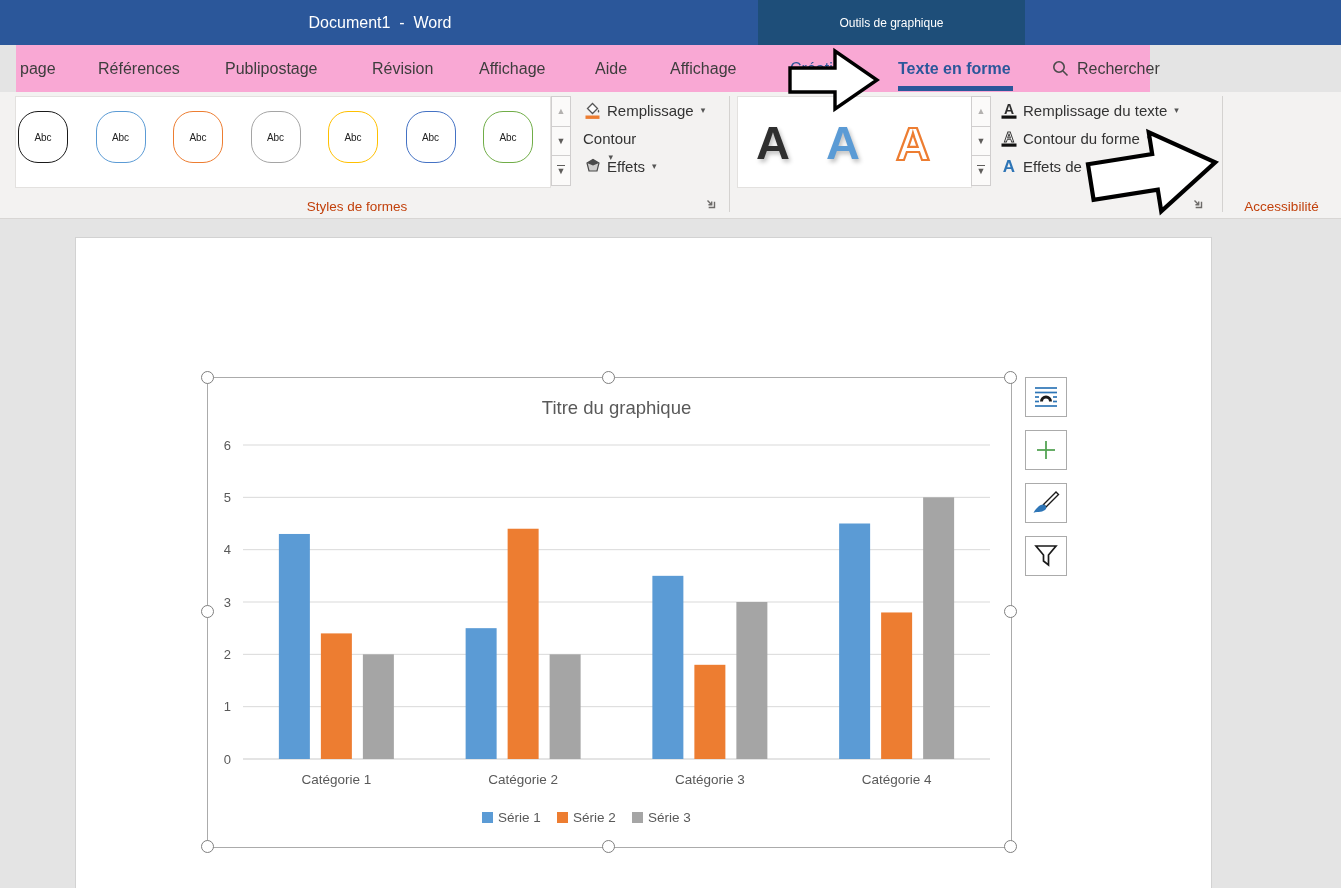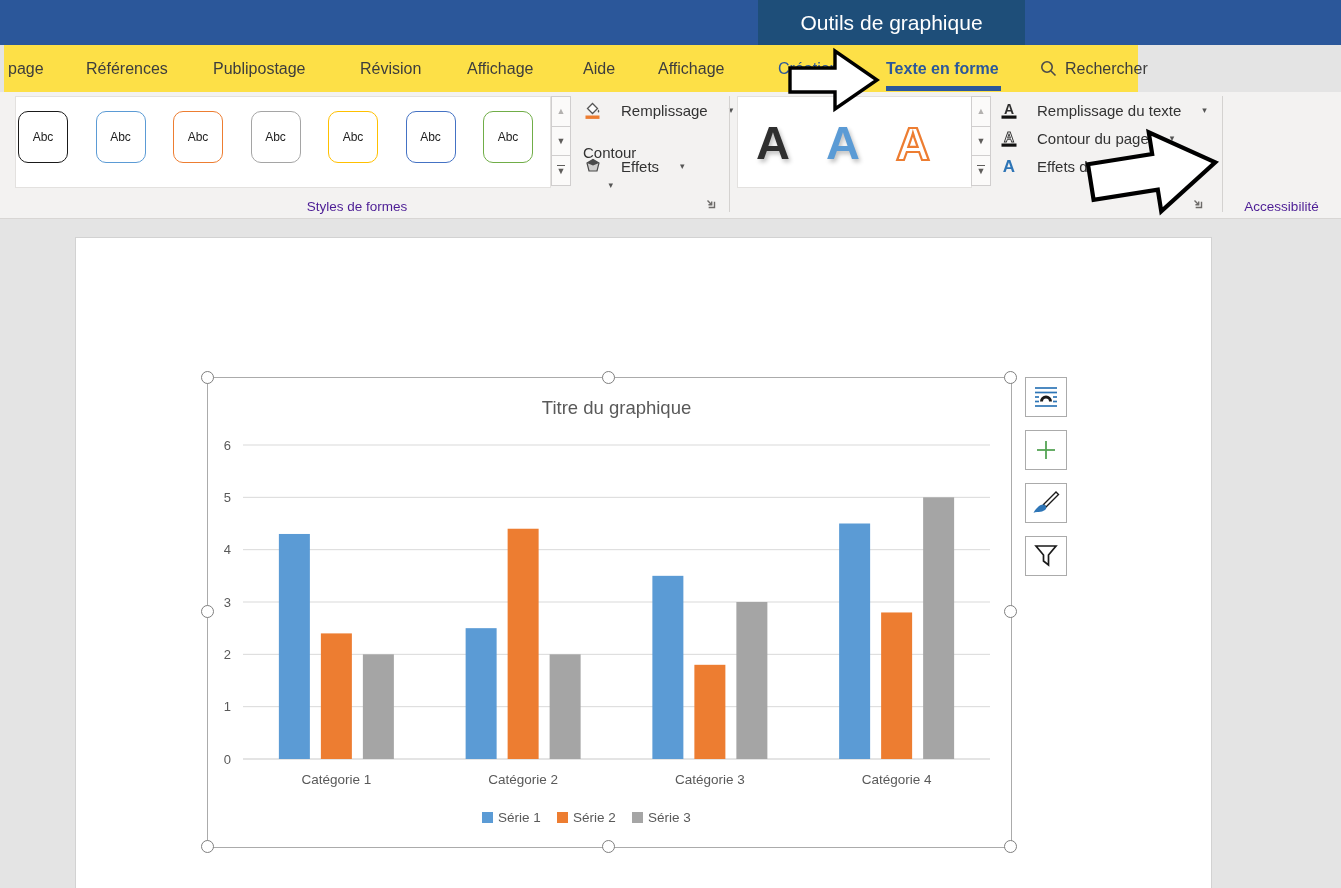--- a/index.html
+++ b/index.html
@@ -2,41 +2,41 @@
 <html><head>
 <meta charset="utf-8">
 <style>
   html,body{margin:0;padding:0;}
   body{font-family:"Liberation Sans",sans-serif;background:#bfbfbf;}
   .stage{position:relative;width:1341px;height:888px;overflow:hidden;background:#e4e4e4;}
 
   
   .titlebar{position:absolute;left:0;top:0;width:1341px;height:45px;background:#2b579a;}
   .doc-title{position:absolute;left:0;top:0;width:760px;height:45px;display:flex;align-items:center;justify-content:center;color:#fff;font-size:16px;white-space:pre;}
-  .ctx-tab-box{position:absolute;left:758px;top:0;width:267px;height:45px;background:#1e4e79;display:flex;align-items:center;justify-content:center;color:#fff;font-size:21px;}
-
-  
-  .tabrow{position:absolute;left:4px;top:45px;width:1134px;height:47px;background:#fde047;}
+  .ctx-tab-box{position:absolute;left:758px;top:0;width:267px;height:45px;background:#1e4e79;display:flex;align-items:center;justify-content:center;color:#fff;font-size:12px;}
+
+  
+  .tabrow{position:absolute;left:16px;top:45px;width:1134px;height:47px;background:#f9a8d4;}
   .tab{position:absolute;top:0;height:47px;display:flex;align-items:center;font-size:16px;color:#3d3d3d;cursor:default;}
   .tab.ctx{color:#2b579a;}
   .tab.active{color:#2b579a;font-weight:700;}
   .tab.active::after{content:"";position:absolute;left:0;right:-2px;bottom:1px;height:5px;background:#2b579a;}
   .searchbox{position:absolute;left:1036px;top:0;height:47px;display:flex;align-items:center;gap:8px;font-size:16px;color:#3d3d3d;}
 
   
   .ribbon{position:absolute;left:0;top:92px;width:1341px;height:126px;background:#f3f2f1;border-bottom:1px solid #d8d6d4;}
-  .group-label{position:absolute;top:107px;font-size:13.5px;color:#4c1d95;text-align:center;}
+  .group-label{position:absolute;top:107px;font-size:13.5px;color:#c2410c;text-align:center;}
   .vsep{position:absolute;top:4px;height:116px;width:1px;background:#d4d2d0;}
   .gallery{position:absolute;top:4px;background:#fff;border:1px solid #e3e1df;}
-  .abc-box{position:absolute;top:14px;width:48px;height:50px;border:1.6px solid #000;border-radius:10px;display:flex;align-items:center;justify-content:center;font-size:12px;color:#222;background:#fff;}
+  .abc-box{position:absolute;top:14px;width:48px;height:50px;border:1.6px solid #000;border-radius:20px;display:flex;align-items:center;justify-content:center;font-size:10px;color:#222;background:#fff;}
   .scrollstrip{position:absolute;top:4px;width:20px;height:90px;display:flex;flex-direction:column;}
   .scrollbtn{flex:1;border:1px solid #d0cece;border-top:none;background:#fbfaf9;display:flex;align-items:center;justify-content:center;flex-direction:column;font-size:9px;color:#5f5d5b;line-height:1;}
   .scrollbtn:first-child{border-top:1px solid #d0cece;color:#b3b1af;}
   .scrollbtn .morebar{width:8px;border-top:1.5px solid #5f5d5b;margin-bottom:1px;}
-  .rbn-btn{position:absolute;height:26px;display:flex;align-items:center;gap:19px;font-size:15px;color:#333;white-space:nowrap;}
+  .rbn-btn{position:absolute;height:26px;display:flex;align-items:center;gap:5px;font-size:15px;color:#333;white-space:nowrap;}
   .caret{font-size:9px;color:#555;margin-left:2px;}
   .wa-letter{position:absolute;top:10px;width:70px;height:70px;display:flex;align-items:center;justify-content:center;font-size:47px;font-weight:700;}
   .acc-btn{position:absolute;left:1228px;top:1px;width:99px;height:97px;background:#c8c6c4;display:flex;flex-direction:column;align-items:center;padding-top:8px;box-sizing:border-box;}
   .acc-btn .lbl{font-size:15px;color:#2f2f2f;line-height:1.3;text-align:center;margin-top:6px;}
   .launcher{position:absolute;top:105px;width:14px;height:14px;}
 
   
   .page{position:absolute;left:75px;top:237px;width:1135px;height:651px;background:#fff;border:1px solid #d2d2d2;border-bottom:none;}
   .sel-frame{position:absolute;left:207px;top:377px;width:803px;height:469px;border:1px solid #ababab;}
   .handle{position:absolute;width:13px;height:13px;border:1.6px solid #7f7f7f;border-radius:50%;background:#fff;box-sizing:border-box;}
@@ -44,20 +44,21 @@
   .side-btn{position:absolute;left:1025px;width:40px;height:38px;background:#fff;border:1px solid #ababab;display:flex;align-items:center;justify-content:center;}
 
   .arrow-svg{position:absolute;z-index:50;}
 </style>
 </head>
 <body>
 
 <div class="stage">
 
   <div class="titlebar">
+    <div class="doc-title">Document1  -  Word</div>
     <div class="ctx-tab-box">Outils de graphique</div>
   </div>
 
   <div class="tabrow">
     <span class="tab" style="left:4px">page</span>
     <span class="tab" style="left:82px">Références</span>
     <span class="tab" style="left:209px">Publipostage</span>
     <span class="tab" style="left:356px">Révision</span>
     <span class="tab" style="left:463px">Affichage</span>
     <span class="tab" style="left:579px">Aide</span>
@@ -142,21 +143,21 @@
         <rect x="1.5" y="14.5" width="15" height="3.2" fill="#111"></rect>
       </svg>
       <span>Remplissage du texte</span>
         <span class="caret">▾</span>
     </div>
     <div class="rbn-btn" style="left:1000px;top:33px;">
       <svg width="18" height="19" viewBox="0 0 18 19">
         <text x="9" y="12.5" text-anchor="middle" font-size="14" font-weight="bold" fill="#fff" stroke="#2f2f2f" stroke-width="0.9" font-family="Liberation Sans,sans-serif">A</text>
         <rect x="1.5" y="14.5" width="15" height="3.2" fill="#111"></rect>
       </svg>
-      <span>Contour du page</span>
+      <span>Contour du forme</span>
         <span class="caret">▾</span>
     </div>
     <div class="rbn-btn" style="left:1000px;top:61px;">
       <svg width="18" height="19" viewBox="0 0 18 19">
         <text x="9" y="15" text-anchor="middle" font-size="17" font-weight="bold" fill="#2e75b6" font-family="Liberation Sans,sans-serif">A</text>
       </svg>
       <span>Effets de texte</span>
         <span class="caret">▾</span>
     </div>
     <svg class="launcher" style="left:1191px;" viewBox="0 0 12 12">

